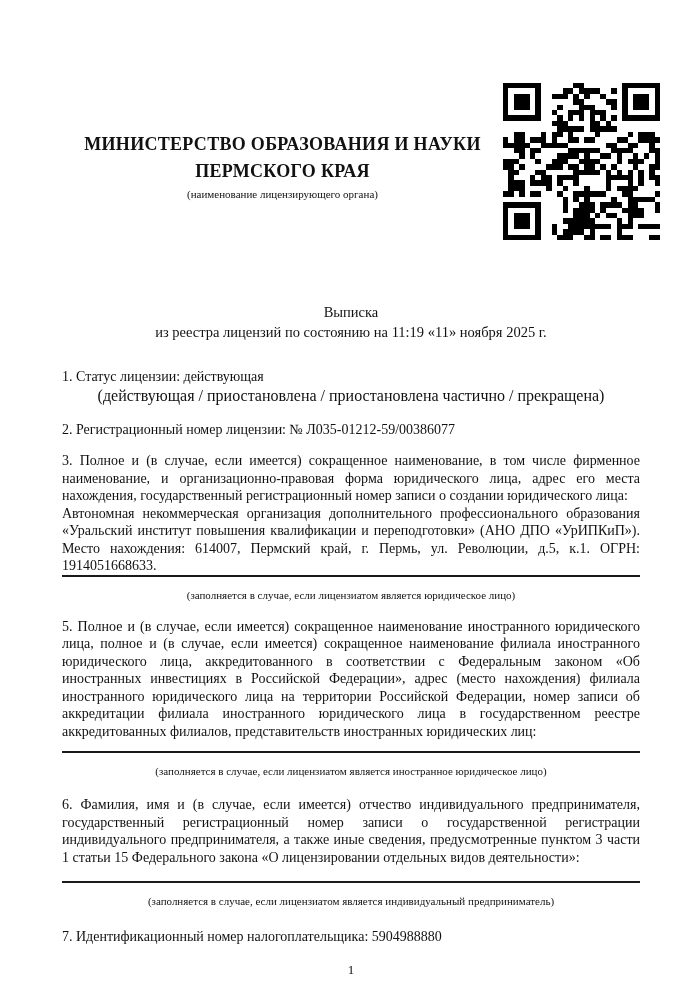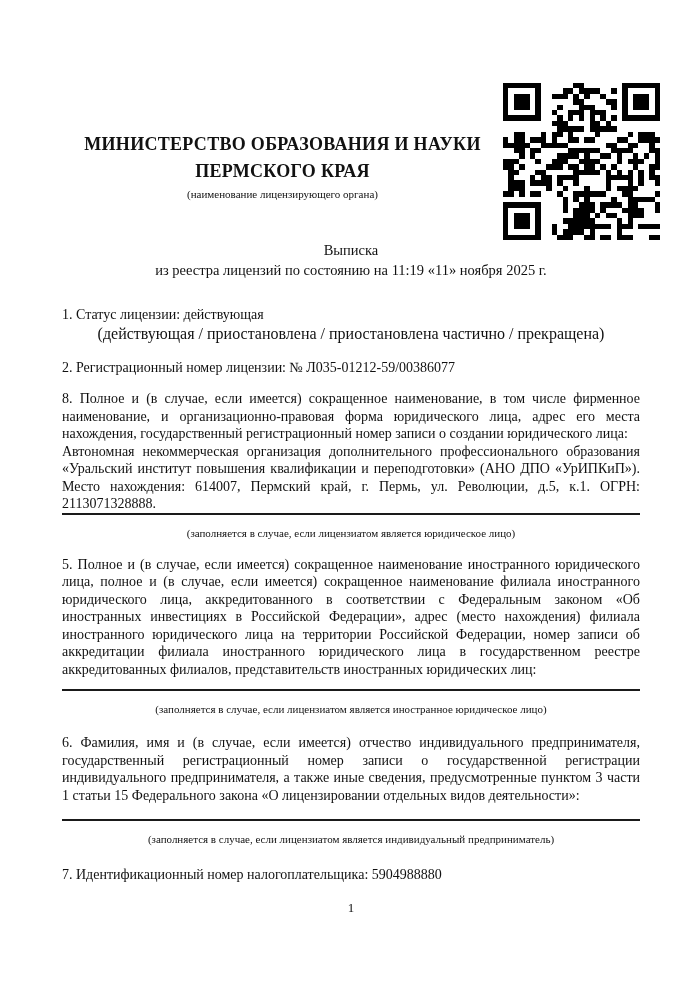--- a/index.html
+++ b/index.html
@@ -13,21 +13,21 @@
     font-size:14px; color:#111;
     overflow:hidden;
   }
   .header { display:flex; height:157px; }
   .header-text { flex:1; padding-top:48px; text-align:center; }
   .ministry { font-weight:bold; font-size:18px; line-height:27px; letter-spacing:0.3px; }
   .small-caption { font-size:11px; margin-top:3px; color:#111; }
   .qr { width:157px; height:157px; margin-right:-20px; flex:0 0 auto; }
   .qr svg { width:157px; height:157px; display:block; shape-rendering:crispEdges; }
 
-  .doc-title { text-align:center; font-size:14.5px; line-height:20px; }
+  .doc-title { margin-top:62px; text-align:center; font-size:14.5px; line-height:20px; }
 
   .item { line-height:17.5px; }
   .jtext { text-align:justify; }
   .item-1 { margin-top:26px; }
   .item-caption { text-align:center; font-size:16px; line-height:13px; margin-top:3px; }
   .item-2 { margin-top:19px; }
   .item-3 { margin-top:15px; }
   .item-4 { margin-top:14px; }
   .item-5 { margin-top:16px; }
   .item-6 { margin-top:18px; }
@@ -383,22 +383,22 @@
 
   <div class="item item-1">
     <div>1. Статус лицензии: действующая</div>
     <div class="item-caption">(действующая / приостановлена / приостановлена частично / прекращена)</div>
   </div>
 
   <div class="item item-2">2. Регистрационный номер лицензии: № Л035-01212-59/00386077</div>
 
 
   <div class="item item-4">
-    <div class="jtext">8. Полное и (в случае, если имеется) сокращенное наименование, в том числе фирменное наименование, и организационно-правовая форма юридического лица, адрес его места нахождения, государственный регистрационный номер записи о создании юридического лица:</div>
-    <div class="jtext">Автономная некоммерческая организация дополнительного профессионального образования «Уральский институт повышения квалификации и переподготовки» (АНО ДПО «УрИПКиП»). Место нахождения: 614007, Пермский край, г. Пермь, ул. Революции, д.5, к.1. ОГРН: 2113071328888.</div>
+    <div class="jtext">3. Полное и (в случае, если имеется) сокращенное наименование, в том числе фирменное наименование, и организационно-правовая форма юридического лица, адрес его места нахождения, государственный регистрационный номер записи о создании юридического лица:</div>
+    <div class="jtext">Автономная некоммерческая организация дополнительного профессионального образования «Уральский институт повышения квалификации и переподготовки» (АНО ДПО «УрИПКиП»). Место нахождения: 614007, Пермский край, г. Пермь, ул. Революции, д.5, к.1. ОГРН: 1914051668633.</div>
     <div class="fill-note">(заполняется в случае, если лицензиатом является юридическое лицо)</div>
   </div>
 
   <div class="item item-5">
     <div class="jtext">5. Полное и (в случае, если имеется) сокращенное наименование иностранного юридического лица, полное и (в случае, если имеется) сокращенное наименование филиала иностранного юридического лица, аккредитованного в соответствии с Федеральным законом «Об иностранных инвестициях в Российской Федерации», адрес (место нахождения) филиала иностранного юридического лица на территории Российской Федерации, номер записи об аккредитации филиала иностранного юридического лица в государственном реестре аккредитованных филиалов, представительств иностранных юридических лиц:</div>
     <div class="fill-note gap-before-line-5">(заполняется в случае, если лицензиатом является иностранное юридическое лицо)</div>
   </div>
 
   <div class="item item-6">
     <div class="jtext">6. Фамилия, имя и (в случае, если имеется) отчество индивидуального предпринимателя, государственный регистрационный номер записи о государственной регистрации индивидуального предпринимателя, а также иные сведения, предусмотренные пунктом 3 части 1 статьи 15 Федерального закона «О лицензировании отдельных видов деятельности»:</div>

